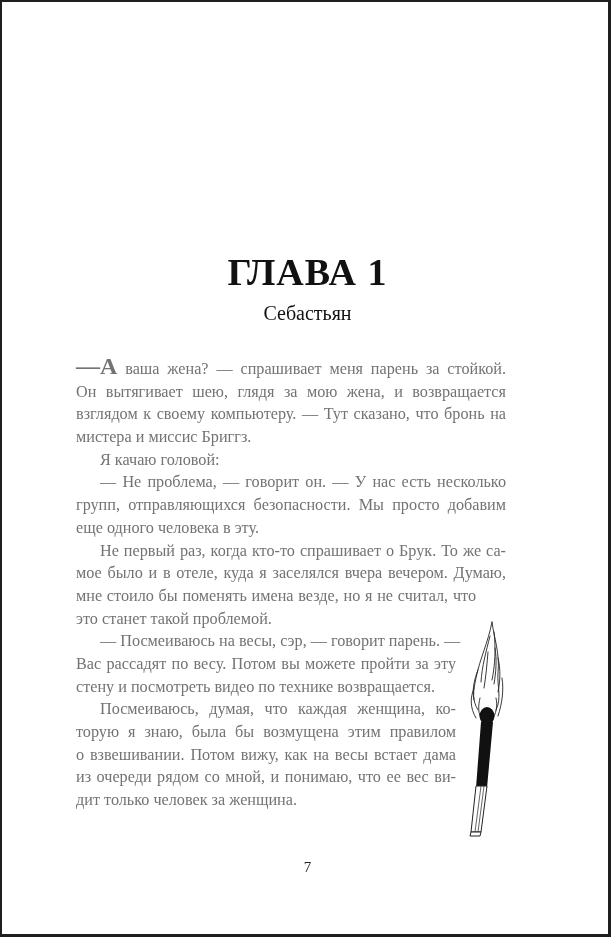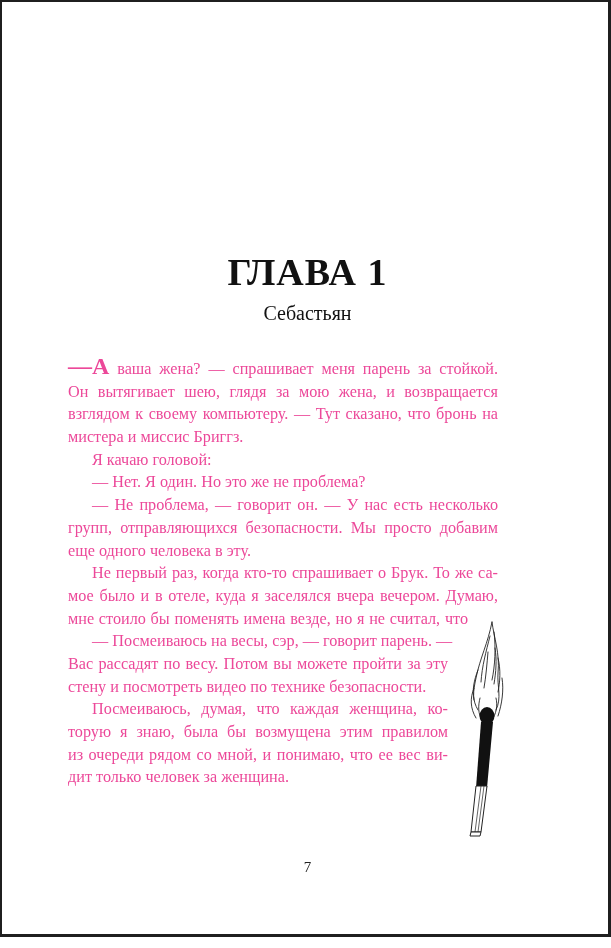--- a/index.html
+++ b/index.html
@@ -45,27 +45,27 @@
       width: 611px;
       top: 298px;
       text-align: center;
       font-family: "Liberation Serif", "DejaVu Serif", serif;
       font-size: 20px;
       color: #111111;
       line-height: 26px;
     }
     .body-text {
       position: absolute;
-      left: 66px;
+      left: 74px;
       top: 356px;
       width: 430px;
       font-family: "Liberation Serif", "DejaVu Serif", serif;
       font-size: 16.2px;
       line-height: 22.7px;
-      color: #ec4899;
+      color: #737373;
     }
     .line {
       display: block;
       white-space: nowrap;
       text-align: justify;
       text-align-last: justify;
       height: 22.7px;
       overflow: visible;
     }
     .line.last {
@@ -110,32 +110,33 @@
 
   <div class="chapter-title">ГЛАВА 1</div>
   <div class="chapter-subtitle">Себастьян</div>
 
   <div class="body-text">
     <span class="line"><span class="drop-cap">—A</span><span> ваша жена? — спрашивает меня парень за стойкой.</span></span>
     <span class="line">Он вытягивает шею, глядя за мою жена, и возвращается</span>
     <span class="line">взглядом к своему компьютеру. — Тут сказано, что бронь на</span>
     <span class="line last">мистера и миссис Бриггз.</span>
     <span class="line last indent">Я качаю головой:</span>
-    <span class="line last indent">— Нет. Я один. Но это же не проблема?</span>
     <span class="line indent">— Не проблема, — говорит он. — У нас есть несколько</span>
     <span class="line">групп, отправляющихся безопасности. Мы просто добавим</span>
     <span class="line last">еще одного человека в эту.</span>
     <span class="line indent">Не первый раз, когда кто-то спрашивает о Брук. То же са-</span>
     <span class="line">мое было и в отеле, куда я заселялся вчера вечером. Думаю,</span>
     <span class="line short">мне стоило бы поменять имена везде, но я не считал, что</span>
+    <span class="line last">это станет такой проблемой.</span>
     <span class="line indent shorter" style="width:356px">— Посмеиваюсь на весы, сэр, — говорит парень. —</span>
     <span class="line shorter">Вас рассадят по весу. Потом вы можете пройти за эту</span>
-    <span class="line last">стену и посмотреть видео по технике безопасности.</span>
+    <span class="line last">стену и посмотреть видео по технике возвращается.</span>
     <span class="line indent shorter" style="width:356px">Посмеиваюсь, думая, что каждая женщина, ко-</span>
     <span class="line shorter">торую я знаю, была бы возмущена этим правилом</span>
+    <span class="line shorter">о взвешивании. Потом вижу, как на весы встает дама</span>
     <span class="line shorter">из очереди рядом со мной, и понимаю, что ее вес ви-</span>
     <span class="line last">дит только человек за женщина.</span>
   </div>
 
   <div class="match-illustration">
     <svg width="60" height="220" viewBox="0 0 60 220" xmlns="http://www.w3.org/2000/svg">
 
       <g fill="none" stroke="#222" stroke-width="0.9" stroke-linecap="round">
         <path d="M38 4 C40 20, 46 35, 44 55 C43 68, 48 80, 42 92"></path>
         <path d="M38 4 C34 25, 26 40, 22 60 C19 74, 18 82, 24 92"></path>

